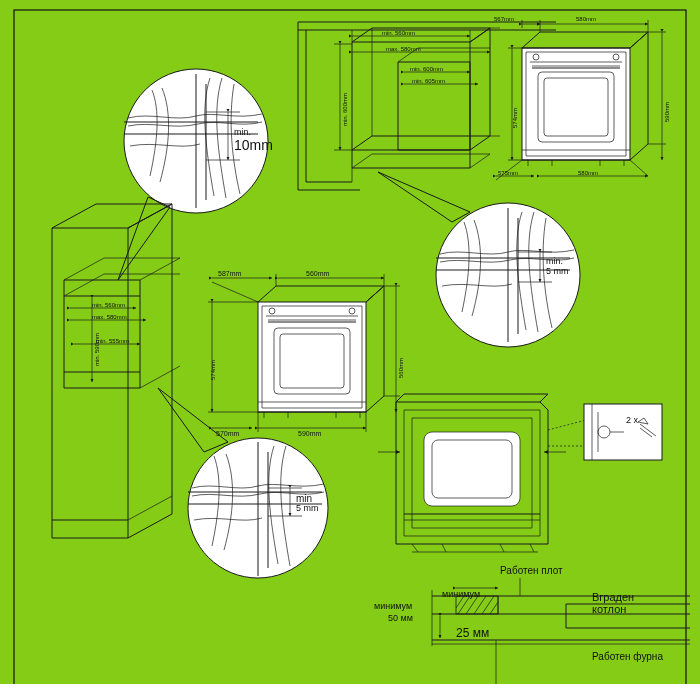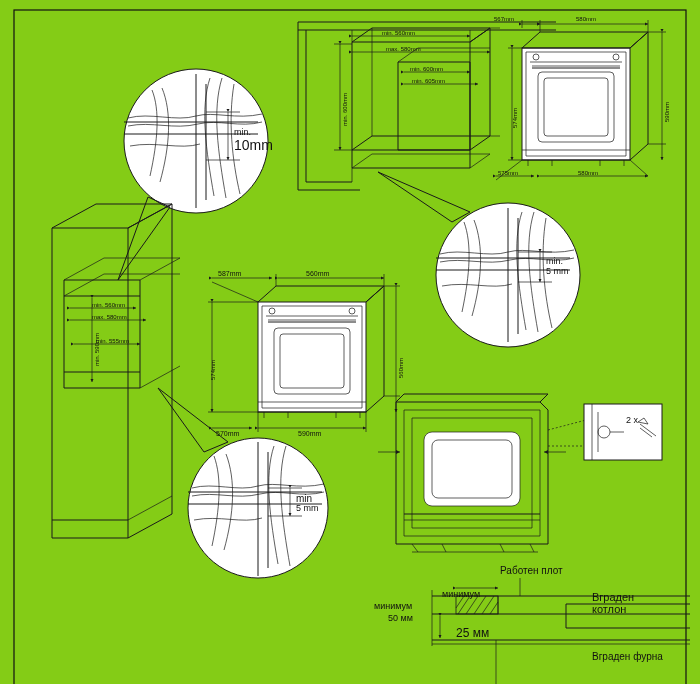--- a/index.html
+++ b/index.html
@@ -376,19 +376,19 @@
   <div class="lbl vert" style="left:210px; top:380px; font-size:6px;">574mm</div>
   <div class="lbl vert" style="left:398px; top:378px; font-size:6px;">560mm</div>
   <div class="lbl" style="left:216px; top:430px; font-size:7px;">570mm</div>
   <div class="lbl" style="left:298px; top:430px; font-size:7px;">590mm</div>
 
   <div class="lbl" style="left:626px; top:416px; font-size:9px;">2 x</div>
 
   <div class="lbl" style="left:500px; top:566px; font-size:10px;">Работен плот</div>
   <div class="lbl" style="left:592px; top:592px; font-size:11px;">Вграден
 котлон</div>
-  <div class="lbl" style="left:592px; top:652px; font-size:10px;">Вграден фурна</div>
+  <div class="lbl" style="left:592px; top:652px; font-size:10px;">Работен фурна</div>
   <div class="lbl ctr" style="left:374px; top:602px; font-size:9px;">минимум</div>
   <div class="lbl ctr" style="left:388px; top:614px; font-size:9px;text-align:right;">50 мм</div>
   <div class="lbl ctr" style="left:442px; top:590px; font-size:9px;">минимум</div>
   <div class="lbl ctr" style="left:456px; top:602px; font-size:12px;margin-top:25px;">25 мм</div>
 
 </div>
 
 </body></html>

